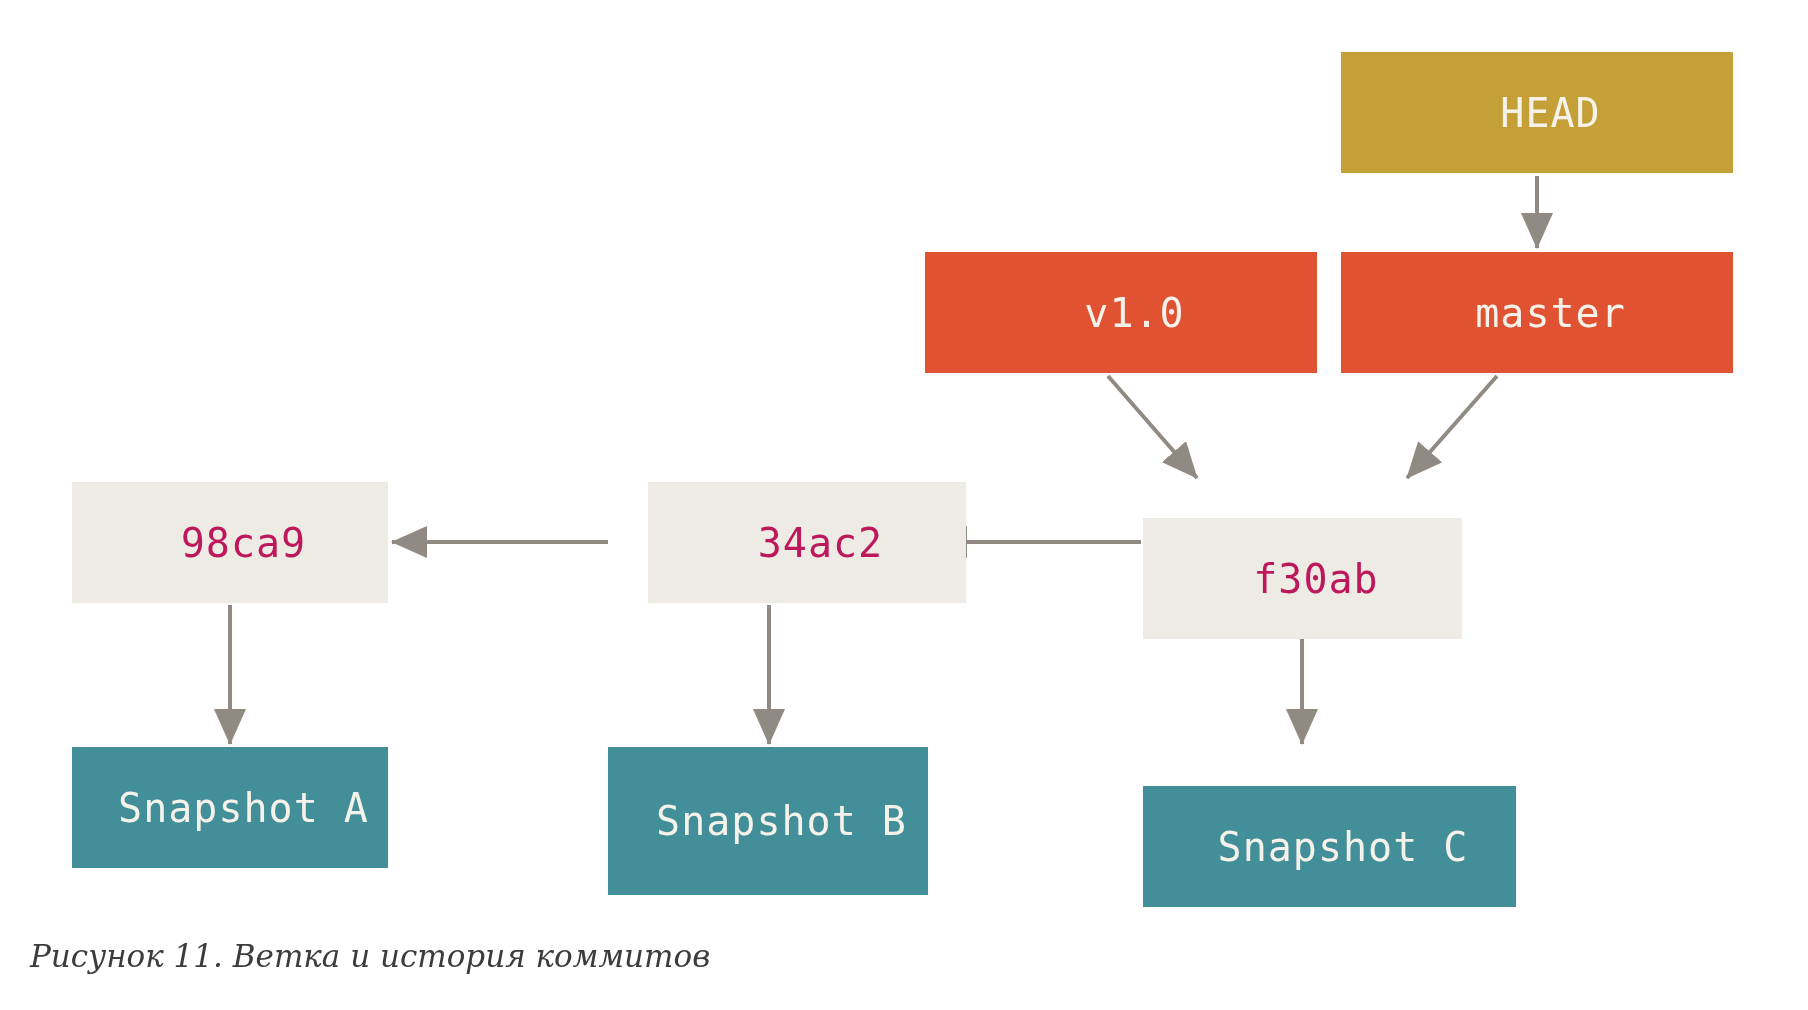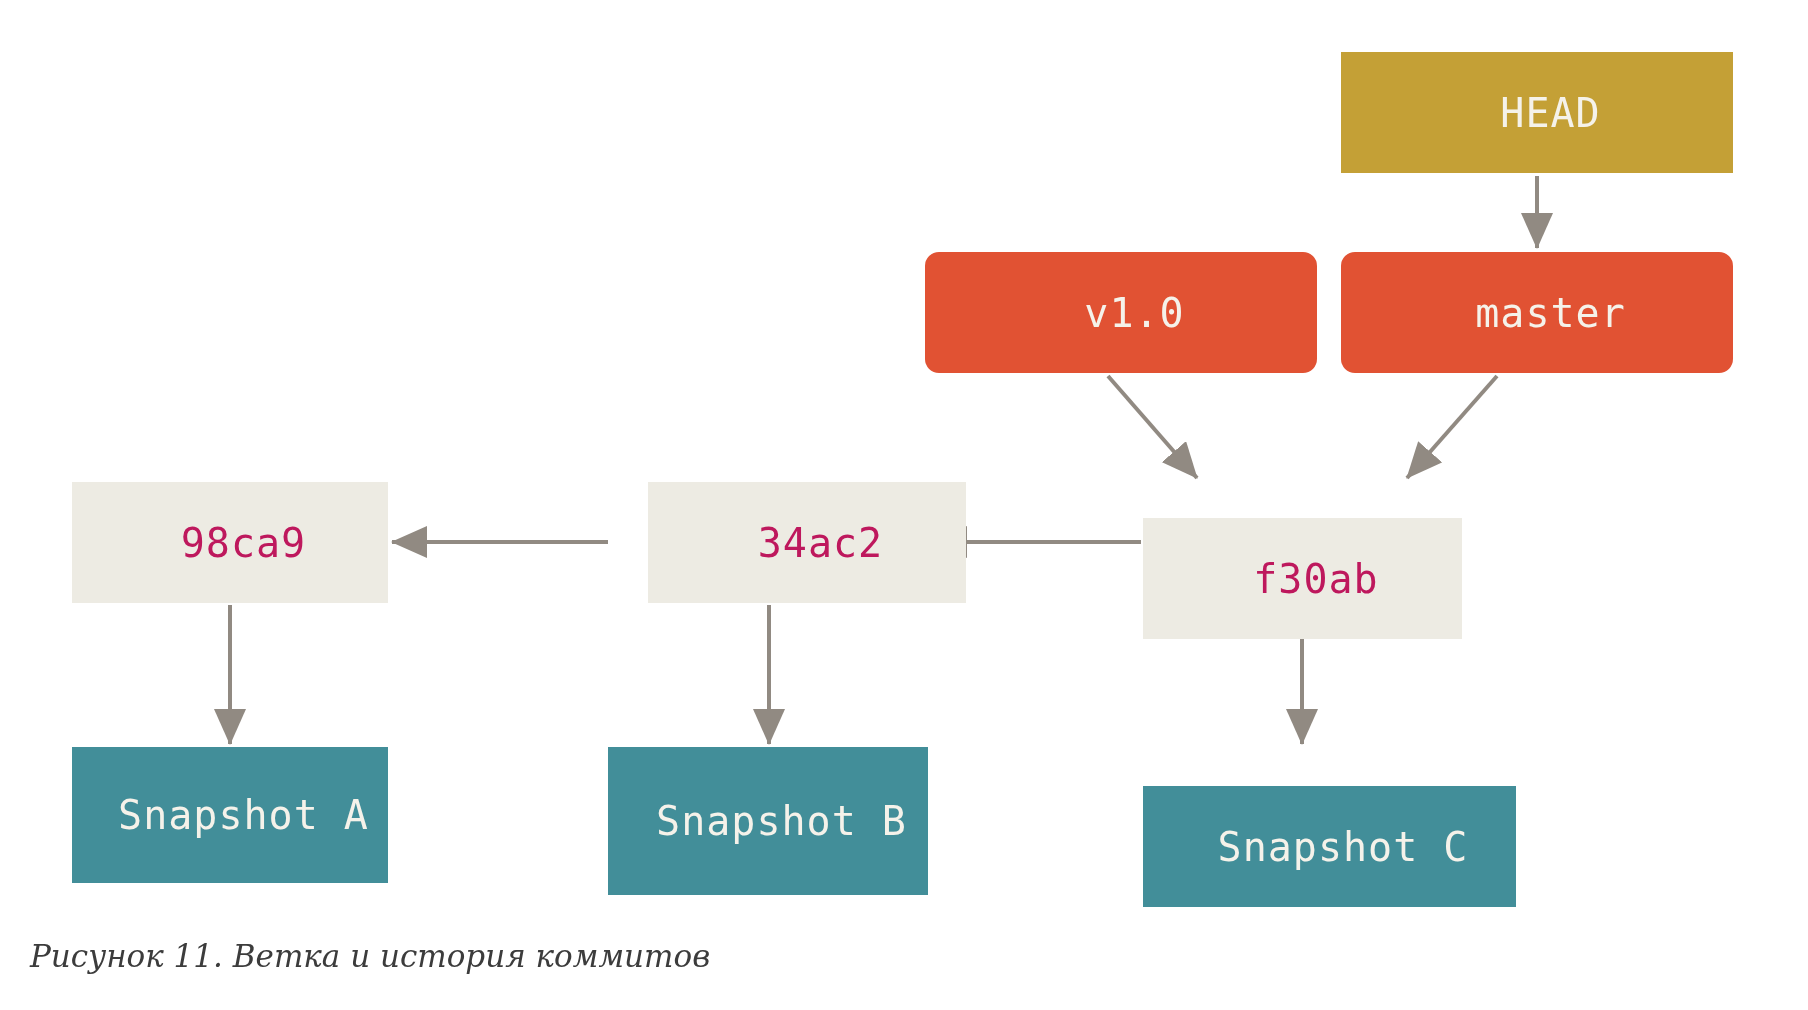--- a/index.html
+++ b/index.html
@@ -23,34 +23,34 @@
     box-sizing: border-box;
     padding-left: 27px;
   }
   .box .label {
     font-size: 40px;
     line-height: 1;
     letter-spacing: 1px;
     white-space: nowrap;
   }
   .head-box    { background: #c4a036; }
-  .branch-box  { background: #e15233; border-radius: 14px; }
+  .branch-box  { background: #e15233; }
   .commit-box  { background: #edebe3; }
   .snap-box    { background: #428e99; }
   .head-box .label, .branch-box .label, .snap-box .label { color: #f5f2ea; }
   .commit-box .label { color: #be185d; }
 
   
   #head-box   { left: 1341px; top:  52px; width: 392px; height: 121px; }
   #tag-box    { left:  925px; top: 252px; width: 392px; height: 121px; }
   #master-box { left: 1341px; top: 252px; width: 392px; height: 121px; }
   #commit-a   { left:   72px; top: 482px; width: 316px; height: 121px; }
   #commit-b   { left:  610px; top: 482px; width: 318px; height: 121px; margin-left: 38px; }
   #commit-c   { left: 1143px; top: 482px; width: 319px; height: 121px; margin-top: 36px; }
-  #snap-a     { left:   72px; top: 747px; width: 316px; height: 136px; }
+  #snap-a     { left:   72px; top: 747px; width: 316px; height: 121px; }
   #snap-b     { left:  608px; top: 747px; width: 320px; height: 148px; }
   #snap-c     { left: 1143px; top: 786px; width: 373px; height: 121px; }
 
   #arrow-layer {
     position: absolute;
     left: 0; top: 0;
     width: 1808px;
     height: 1010px;
     pointer-events: none;
   }

